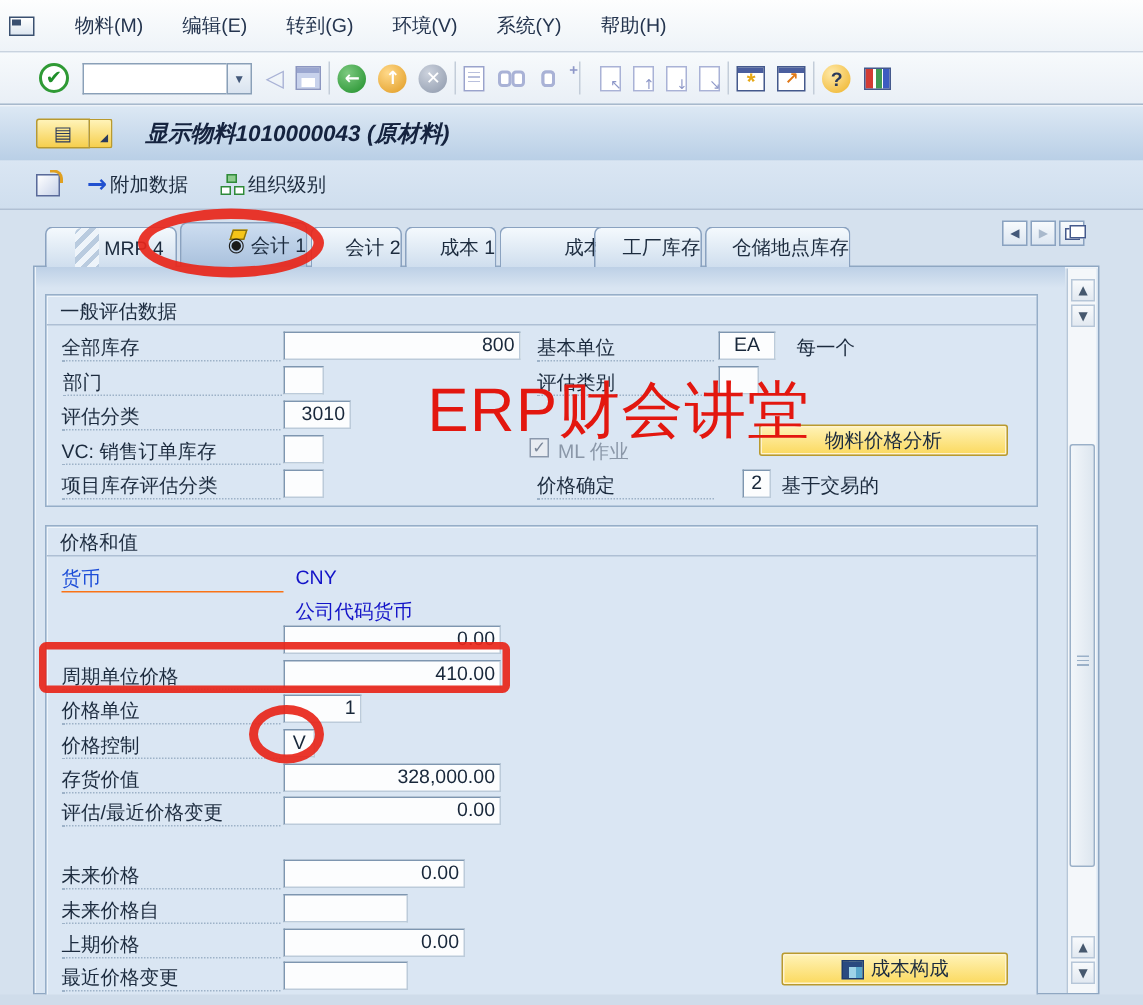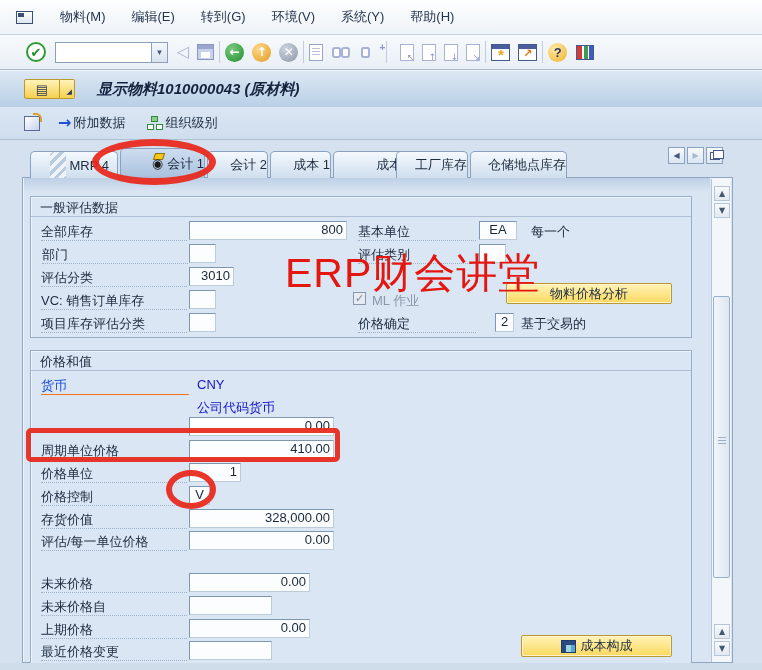--- a/index.html
+++ b/index.html
@@ -1,20 +1,20 @@
 <!DOCTYPE html>
 <html><head>
 <meta charset="utf-8">
 <style>
 *{box-sizing:border-box;margin:0;padding:0}
 html,body{width:762px;height:670px}
 body{position:relative;font-family:"Liberation Sans","DejaVu Sans",sans-serif;font-size:13px;color:#1c2b3e;background:#d5e1ee;overflow:hidden}
 
 
-.menubar{position:absolute;left:0;top:0;width:762px;height:35px;background:linear-gradient(#fdfefe,#eef3f8);border-bottom:1px solid #c9d3df;display:flex;align-items:center;padding-left:16px}
+.menubar{position:absolute;left:0;top:0;width:762px;height:35px;background:linear-gradient(#fdfefe,#eef3f8);border-bottom:1px solid #c9d3df;display:flex;align-items:center;padding-left:6px}
 .winicon{width:17px;height:13px;border:1px solid #3a5070;background:linear-gradient(#fff,#dde6f0);margin-right:14px;position:relative}
 .winicon::after{content:"";position:absolute;left:1px;top:1px;width:6px;height:4px;background:#3a5070}
 .mitem{padding:3px 13px;color:#25354f;cursor:default}
 .toolbar{position:absolute;left:0;top:35px;width:762px;height:35px;background:linear-gradient(#f7fafc,#e9eff6);border-bottom:1px solid #a8b9cc;display:flex;align-items:center}
 .sep{width:1px;height:22px;background:#c3cdd9;margin:0 5px}
 .circ{width:19px;height:19px;border-radius:50%;display:inline-flex;align-items:center;justify-content:center;color:#fff;font-size:12px;font-weight:bold;font-family:"DejaVu Sans",sans-serif}
 .circ.green{background:radial-gradient(circle at 35% 30%,#7cc97f,#1f8f2a);}
 .circ.gold{background:radial-gradient(circle at 35% 30%,#ffd98a,#e09a20);}
 .circ.gray{background:radial-gradient(circle at 35% 30%,#cdd3de,#8c97aa);}
 .checkbtn{width:20px;height:20px;border-radius:50%;background:#fff;border:2px solid #2f9a35;color:#1f8f2a;display:inline-flex;align-items:center;justify-content:center;font-size:13px;font-weight:bold;margin-left:26px;font-family:"DejaVu Sans",sans-serif}
@@ -274,21 +274,21 @@
 
     <span class="lbl" style="left:10px;top:114px">价格单位</span>
     <div class="fld num" style="left:158px;top:112px;width:52px">1</div>
 
     <span class="lbl" style="left:10px;top:137px">价格控制</span>
     <div class="fld ctr" style="left:158px;top:135px;width:21px">V</div>
 
     <span class="lbl" style="left:10px;top:160px">存货价值</span>
     <div class="fld num" style="left:158px;top:158px;width:145px">328,000.00</div>
 
-    <span class="lbl" style="left:10px;top:182px">评估/每一单位价格</span>
+    <span class="lbl" style="left:10px;top:182px">评估/最近价格变更</span>
     <div class="fld num" style="left:158px;top:180px;width:145px">0.00</div>
 
     <span class="lbl" style="left:10px;top:224px">未来价格</span>
     <div class="fld num" style="left:158px;top:222px;width:121px">0.00</div>
 
     <span class="lbl" style="left:10px;top:247px">未来价格自</span>
     <div class="fld" style="left:158px;top:245px;width:83px"></div>
 
     <span class="lbl" style="left:10px;top:270px">上期价格</span>
     <div class="fld num" style="left:158px;top:268px;width:121px">0.00</div>

